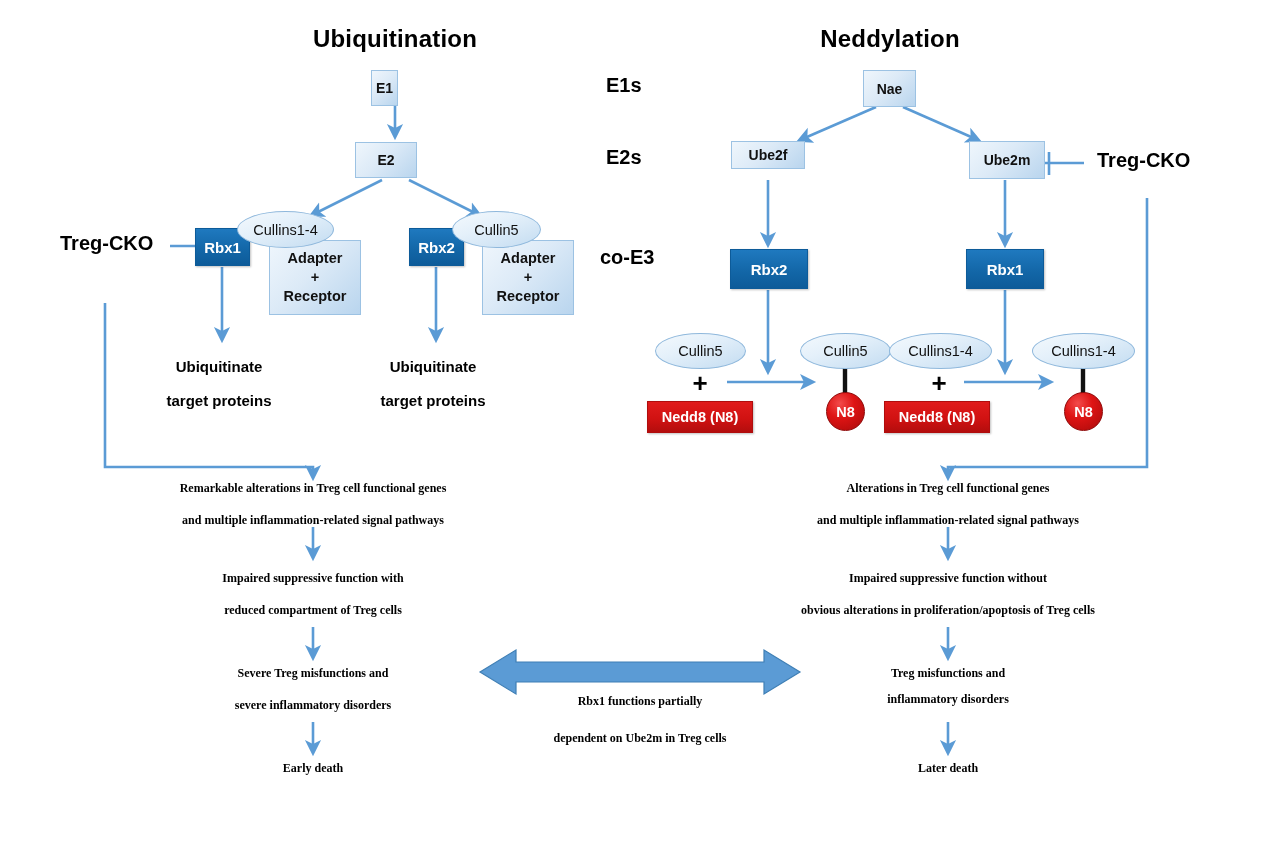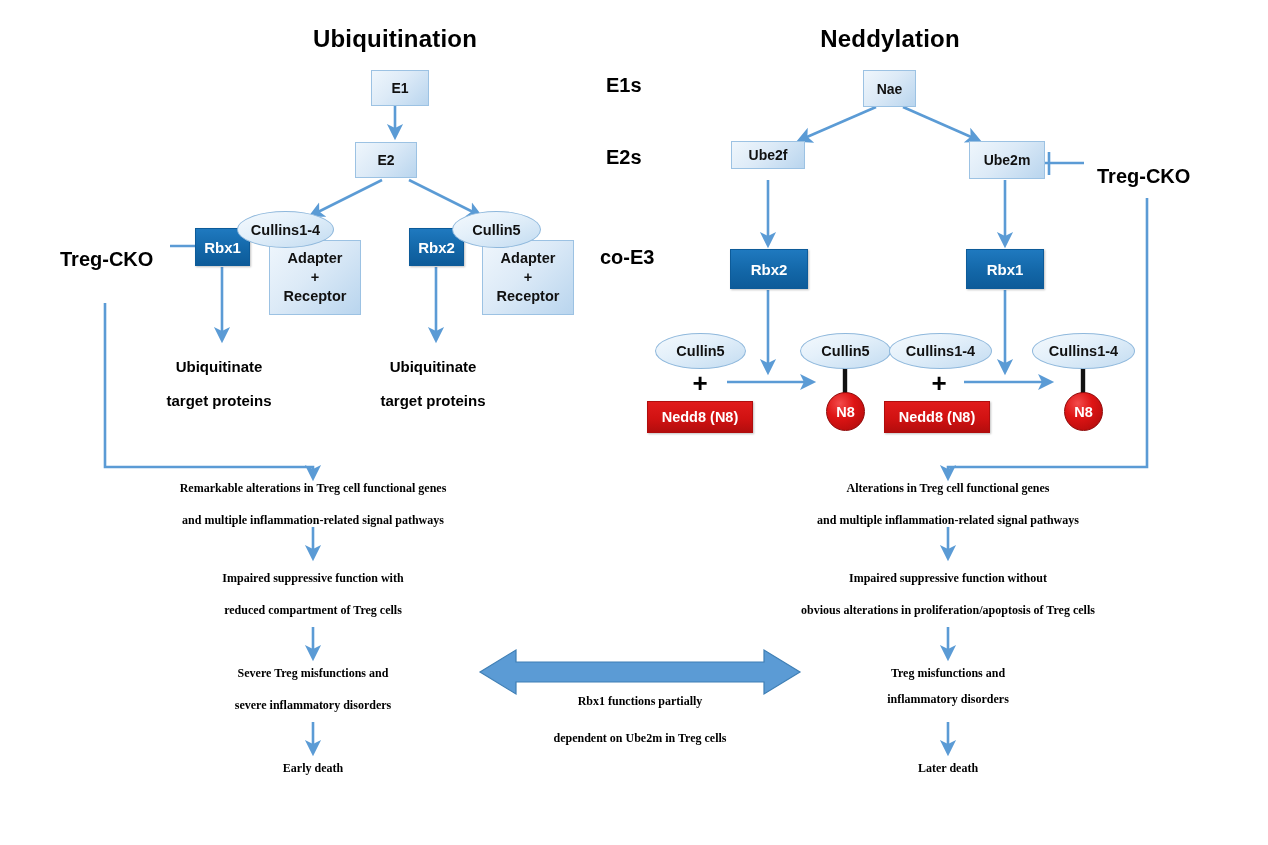--- a/index.html
+++ b/index.html
@@ -32,35 +32,35 @@
     background:linear-gradient(180deg,#e01b1b 0%,#d11212 55%,#b30d0d 100%);
     border:1px solid #b00d0d;
     color:#ffffff;font-weight:bold;
     box-shadow:1px 1px 2px rgba(0,0,0,.25);
   }
   
   .ellipse{
     border-radius:50%;
     background:linear-gradient(160deg,#f4f9fd 0%,#e4f0fa 40%,#c3dcf1 100%);
     border:1px solid #8fb8dc;
-    color:#111111;font-weight:bold;
+    color:#111111;font-weight:normal;
   }
   
   .circle-red{
     border-radius:50%;
     background:radial-gradient(circle at 35% 28%,#f24b4b 0%,#de1414 40%,#a80a0a 100%);
     border:1px solid #8f0808;
     color:#ffffff;font-weight:bold;
   }
 
   
   .lbl{position:absolute;color:#000000;font-weight:bold;white-space:nowrap;}
   .title{font-size:24px;letter-spacing:.2px;}
   .col-lbl{font-size:20px;}
-  .treg{font-size:20px;margin-top:16px;}
+  .treg{font-size:20px;}
   .sans-note{font-size:15px;font-weight:bold;}
   .plus{font-size:26px;font-weight:bold;color:#000;}
 
   
   .serif{
     position:absolute;color:#000;font-weight:bold;
     font-family:"Liberation Serif", serif;
     font-size:12px;white-space:nowrap;text-align:center;
   }
   .serif.c{transform:translateX(-50%);}
@@ -132,21 +132,21 @@
     </g>
   </svg>
 
   <div class="lbl title c" style="left:395px;top:25px;">Ubiquitination</div>
   <div class="lbl title c" style="left:890px;top:25px;">Neddylation</div>
 
   <div class="lbl col-lbl" style="left:606px;top:74px;">E1s</div>
   <div class="lbl col-lbl" style="left:606px;top:146px;">E2s</div>
   <div class="lbl col-lbl" style="left:600px;top:246px;">co-E3</div>
 
-  <div class="node box-pale" style="left:371px;top:70px;width:58px;height:36px;font-size:14px;">E1</div>
+  <div class="node box-pale" style="left:371px;top:70px;width:27px;height:36px;font-size:14px;">E1</div>
   <div class="node box-pale" style="left:355px;top:142px;width:62px;height:36px;font-size:14px;">E2</div>
 
   <div class="node box-blue" style="left:195px;top:228px;width:55px;height:38px;font-size:15px;">Rbx1</div>
   <div class="node ellipse" style="left:237px;top:211px;width:97px;height:37px;font-size:14.5px;z-index:5;">Cullins1-4</div>
   <div class="node box-pale" style="left:269px;top:240px;width:92px;height:75px;font-size:14.5px;flex-direction:column;line-height:1.32;z-index:2;">
     <span>Adapter</span>
     <span>+</span>
     <span>Receptor</span>
   </div>
 

